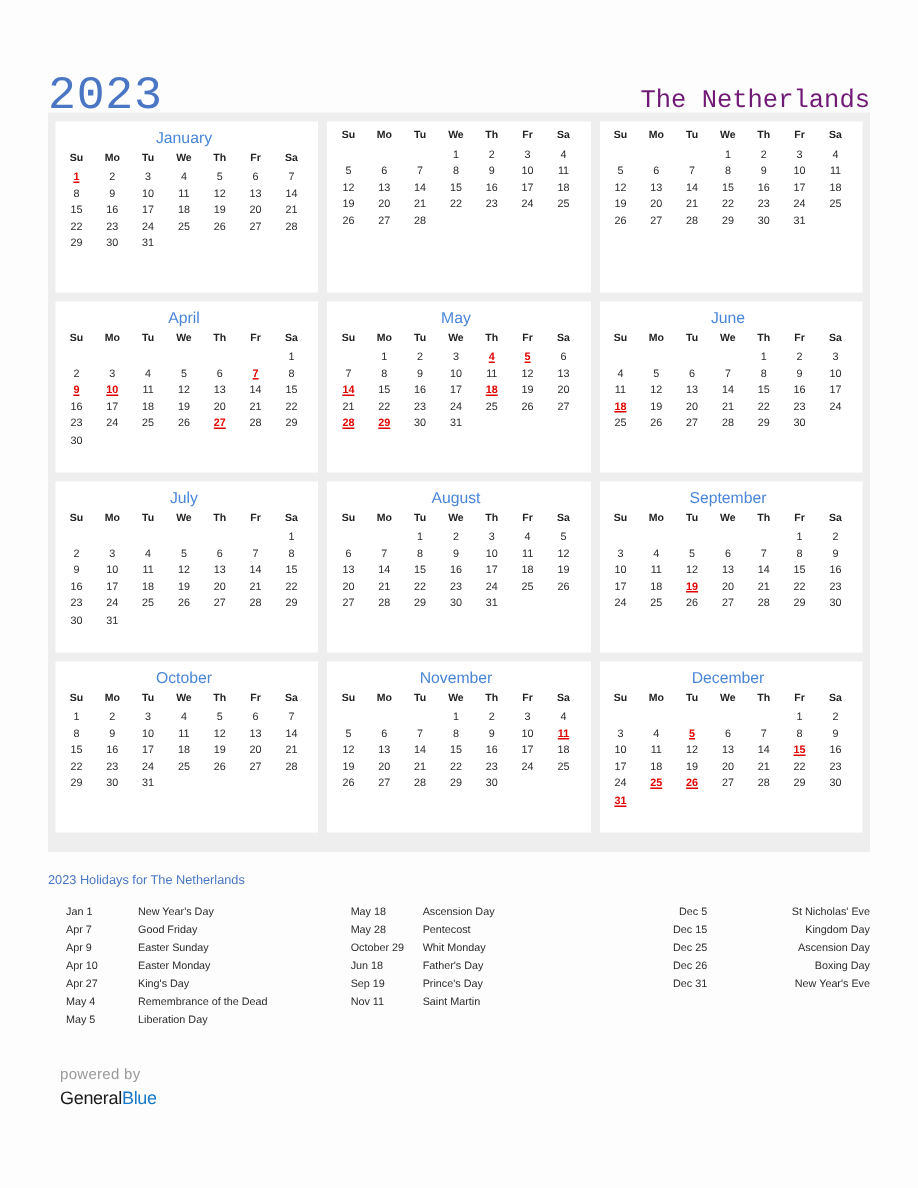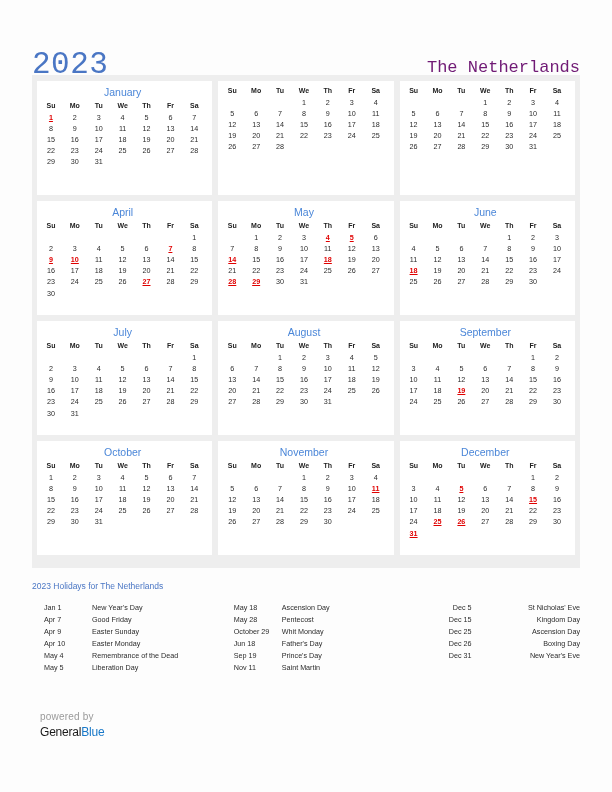--- a/index.html
+++ b/index.html
@@ -964,20 +964,24 @@
         </div>
         <div class="holiday-row">
           <span class="holiday-date">Apr 9</span>
           <span class="holiday-name">Easter Sunday</span>
         </div>
         <div class="holiday-row">
           <span class="holiday-date">Apr 10</span>
           <span class="holiday-name">Easter Monday</span>
         </div>
         <div class="holiday-row">
+          <span class="holiday-date">Apr 27</span>
+          <span class="holiday-name">King's Day</span>
+        </div>
+        <div class="holiday-row">
           <span class="holiday-date">May 4</span>
           <span class="holiday-name">Remembrance of the Dead</span>
         </div>
         <div class="holiday-row">
           <span class="holiday-date">May 5</span>
           <span class="holiday-name">Liberation Day</span>
         </div>
       </div>
       <div class="holiday-col">
         <div class="holiday-row">

